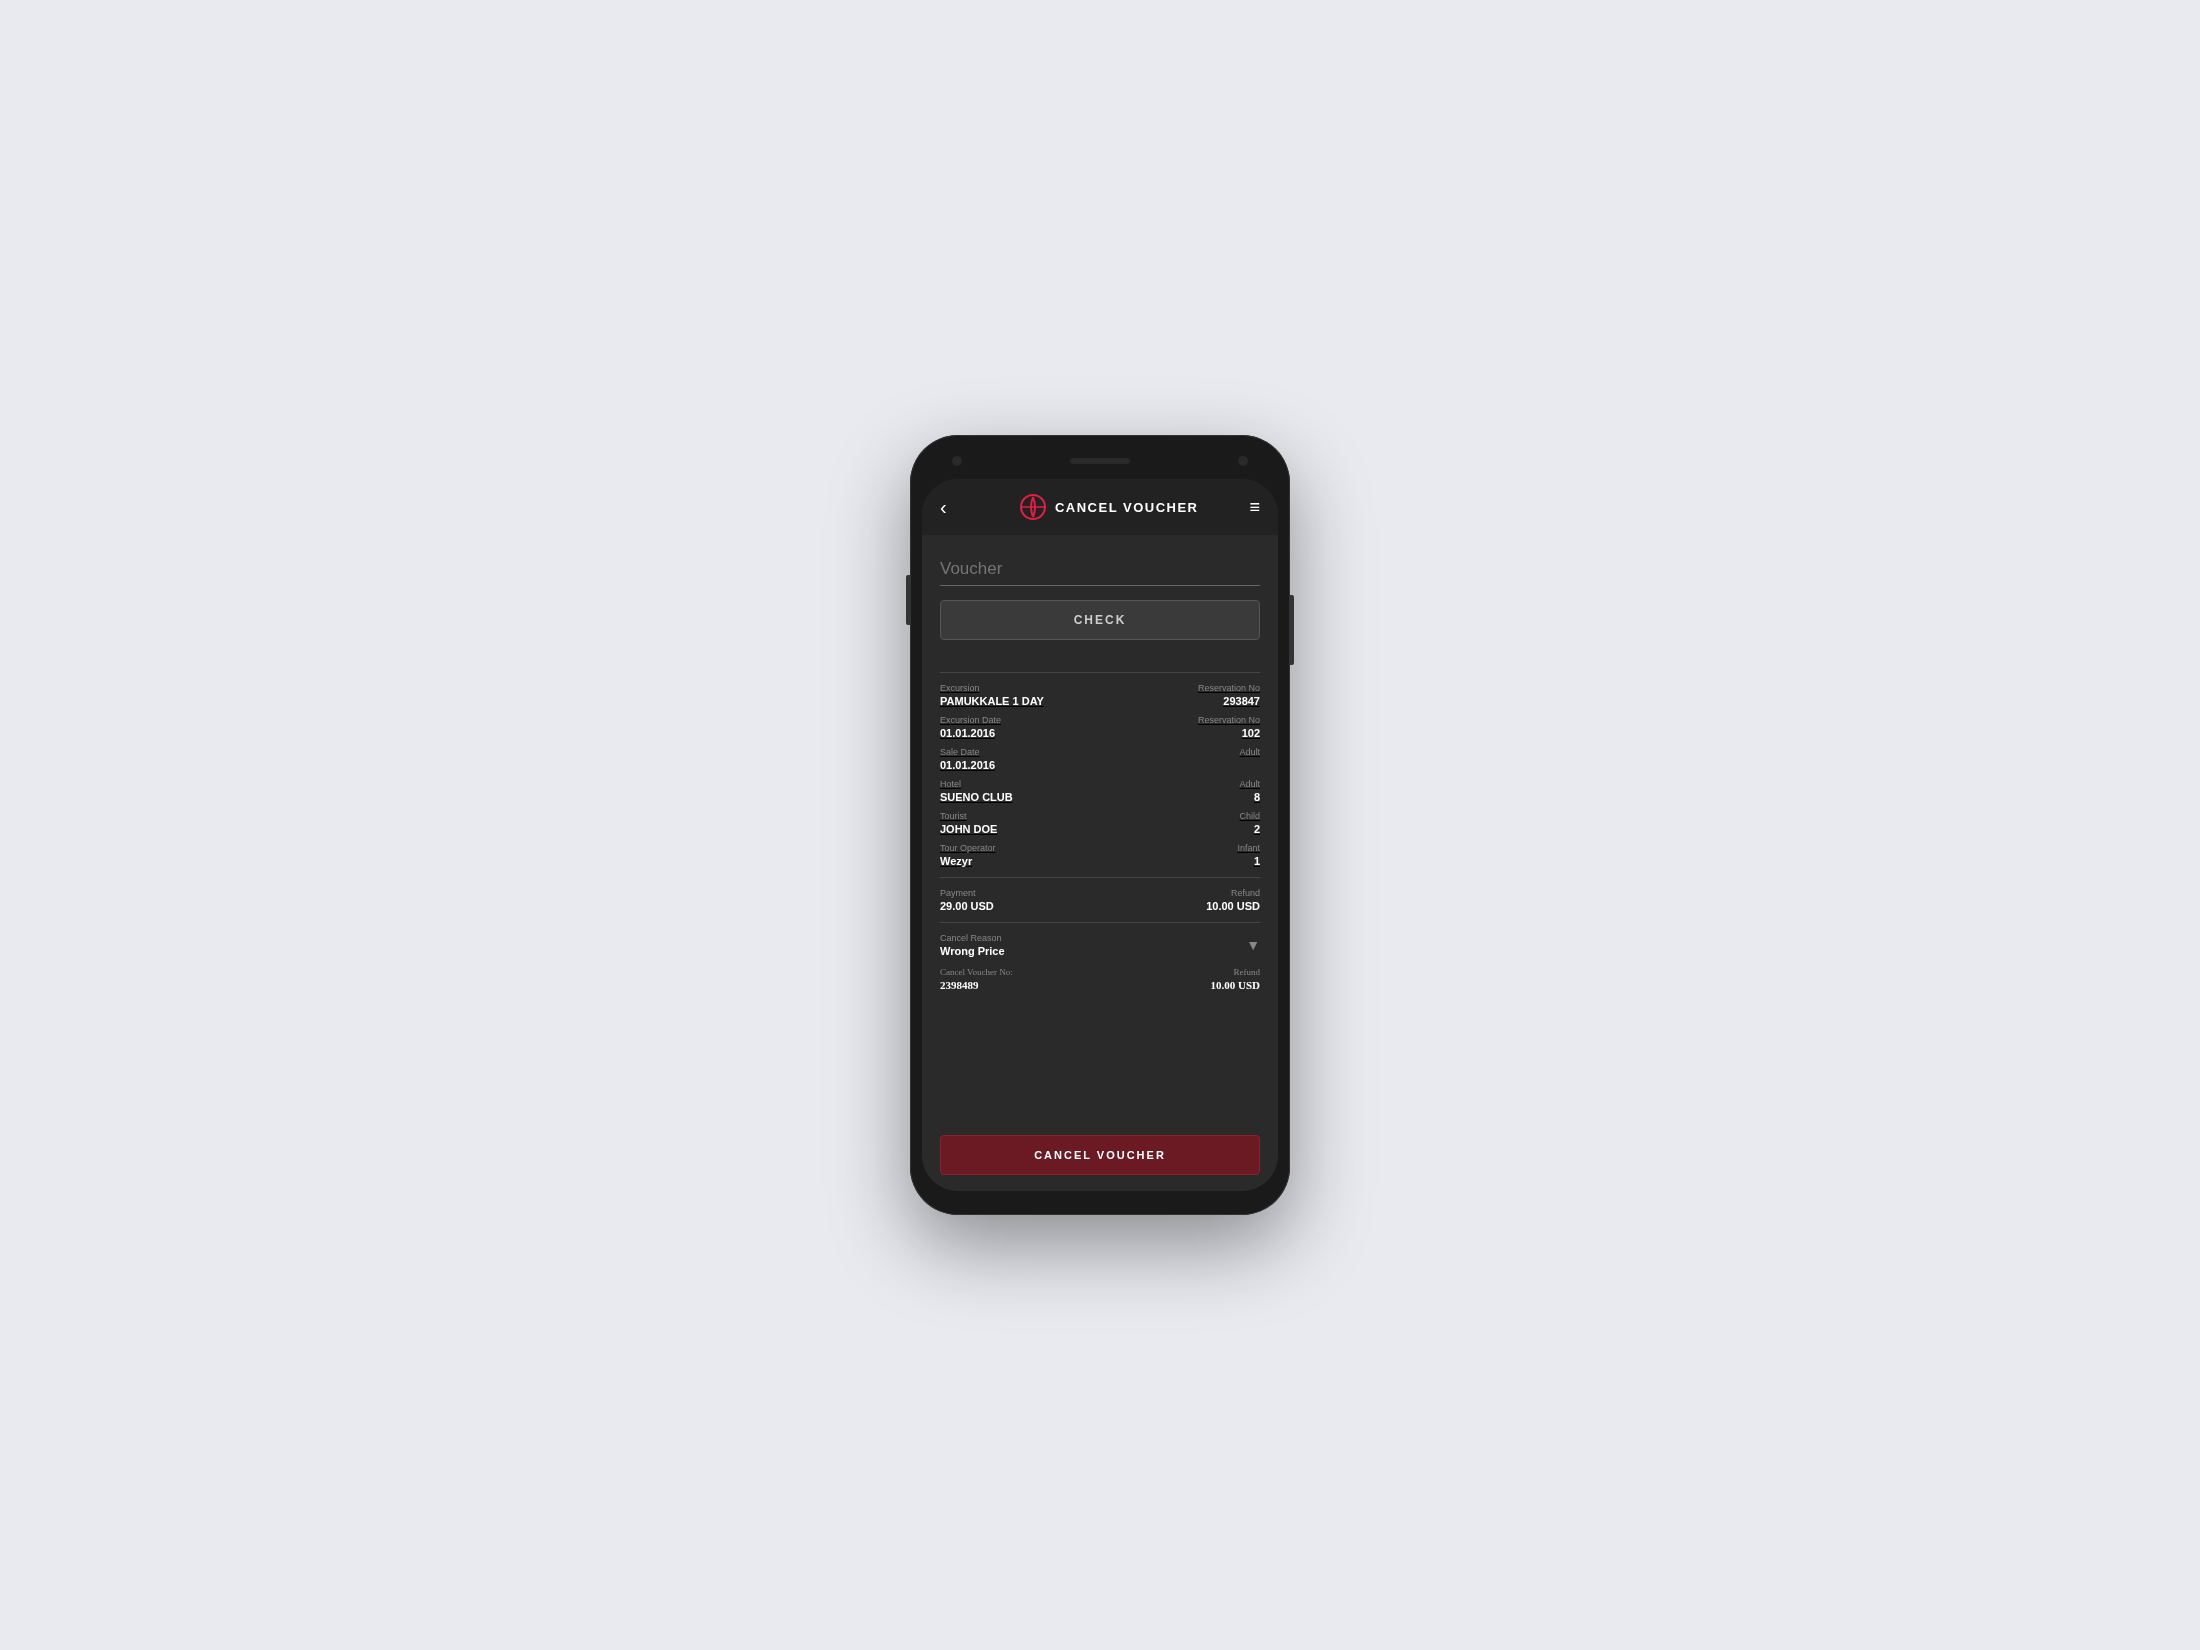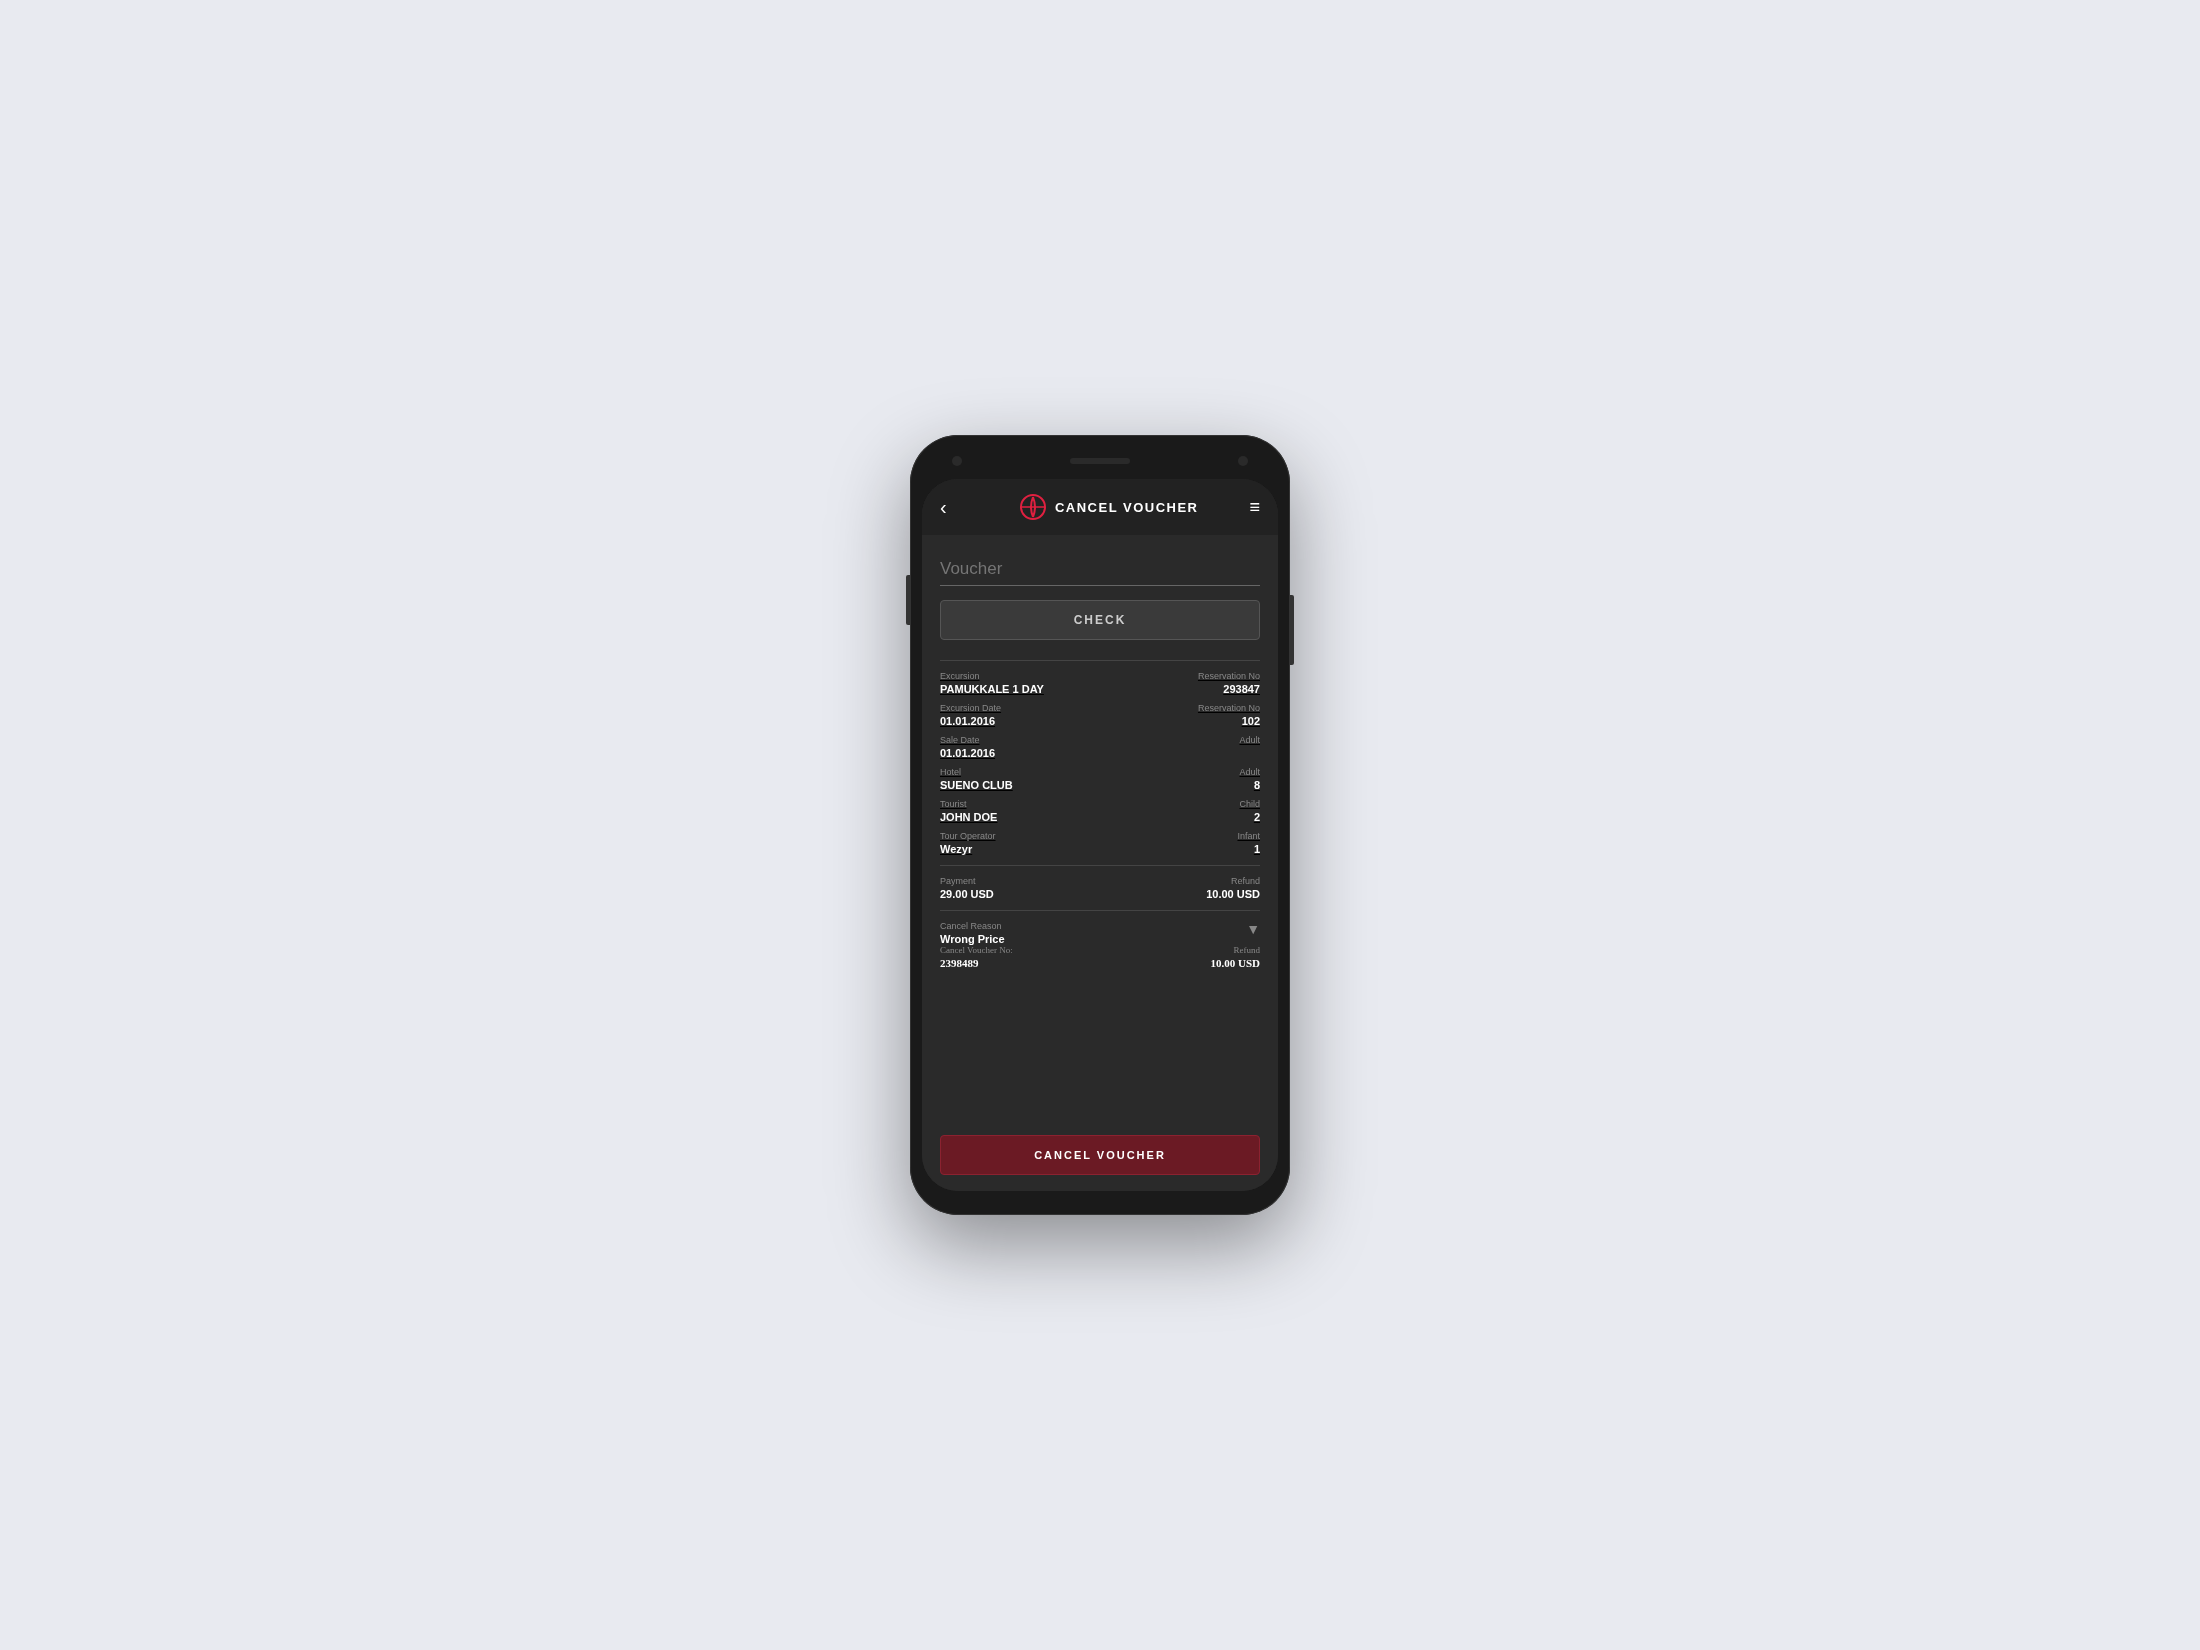--- a/index.html
+++ b/index.html
@@ -140,21 +140,21 @@
       width: 100%;
       background: #3a3a3a;
       border: 1px solid #555;
       color: #ccc;
       font-size: 12px;
       font-weight: 700;
       letter-spacing: 2px;
       padding: 12px;
       border-radius: 4px;
       cursor: pointer;
-      margin-bottom: 10px;
+      margin-bottom: 22px;
     }
 
     
     .divider {
       height: 1px;
       background: #444;
       margin: 10px 0;
     }
 
     
@@ -191,20 +191,22 @@
     }
 
     
     .cancel-section {
       margin-top: 8px;
     }
 
     .cancel-reason-row {
       display: flex;
       justify-content: space-between;
+      align-items: center;
+      margin-bottom: 10px;
     }
 
     .cancel-reason-col {
       display: flex;
       flex-direction: column;
     }
 
     .dropdown-arrow {
       color: #888;
       font-size: 14px;

